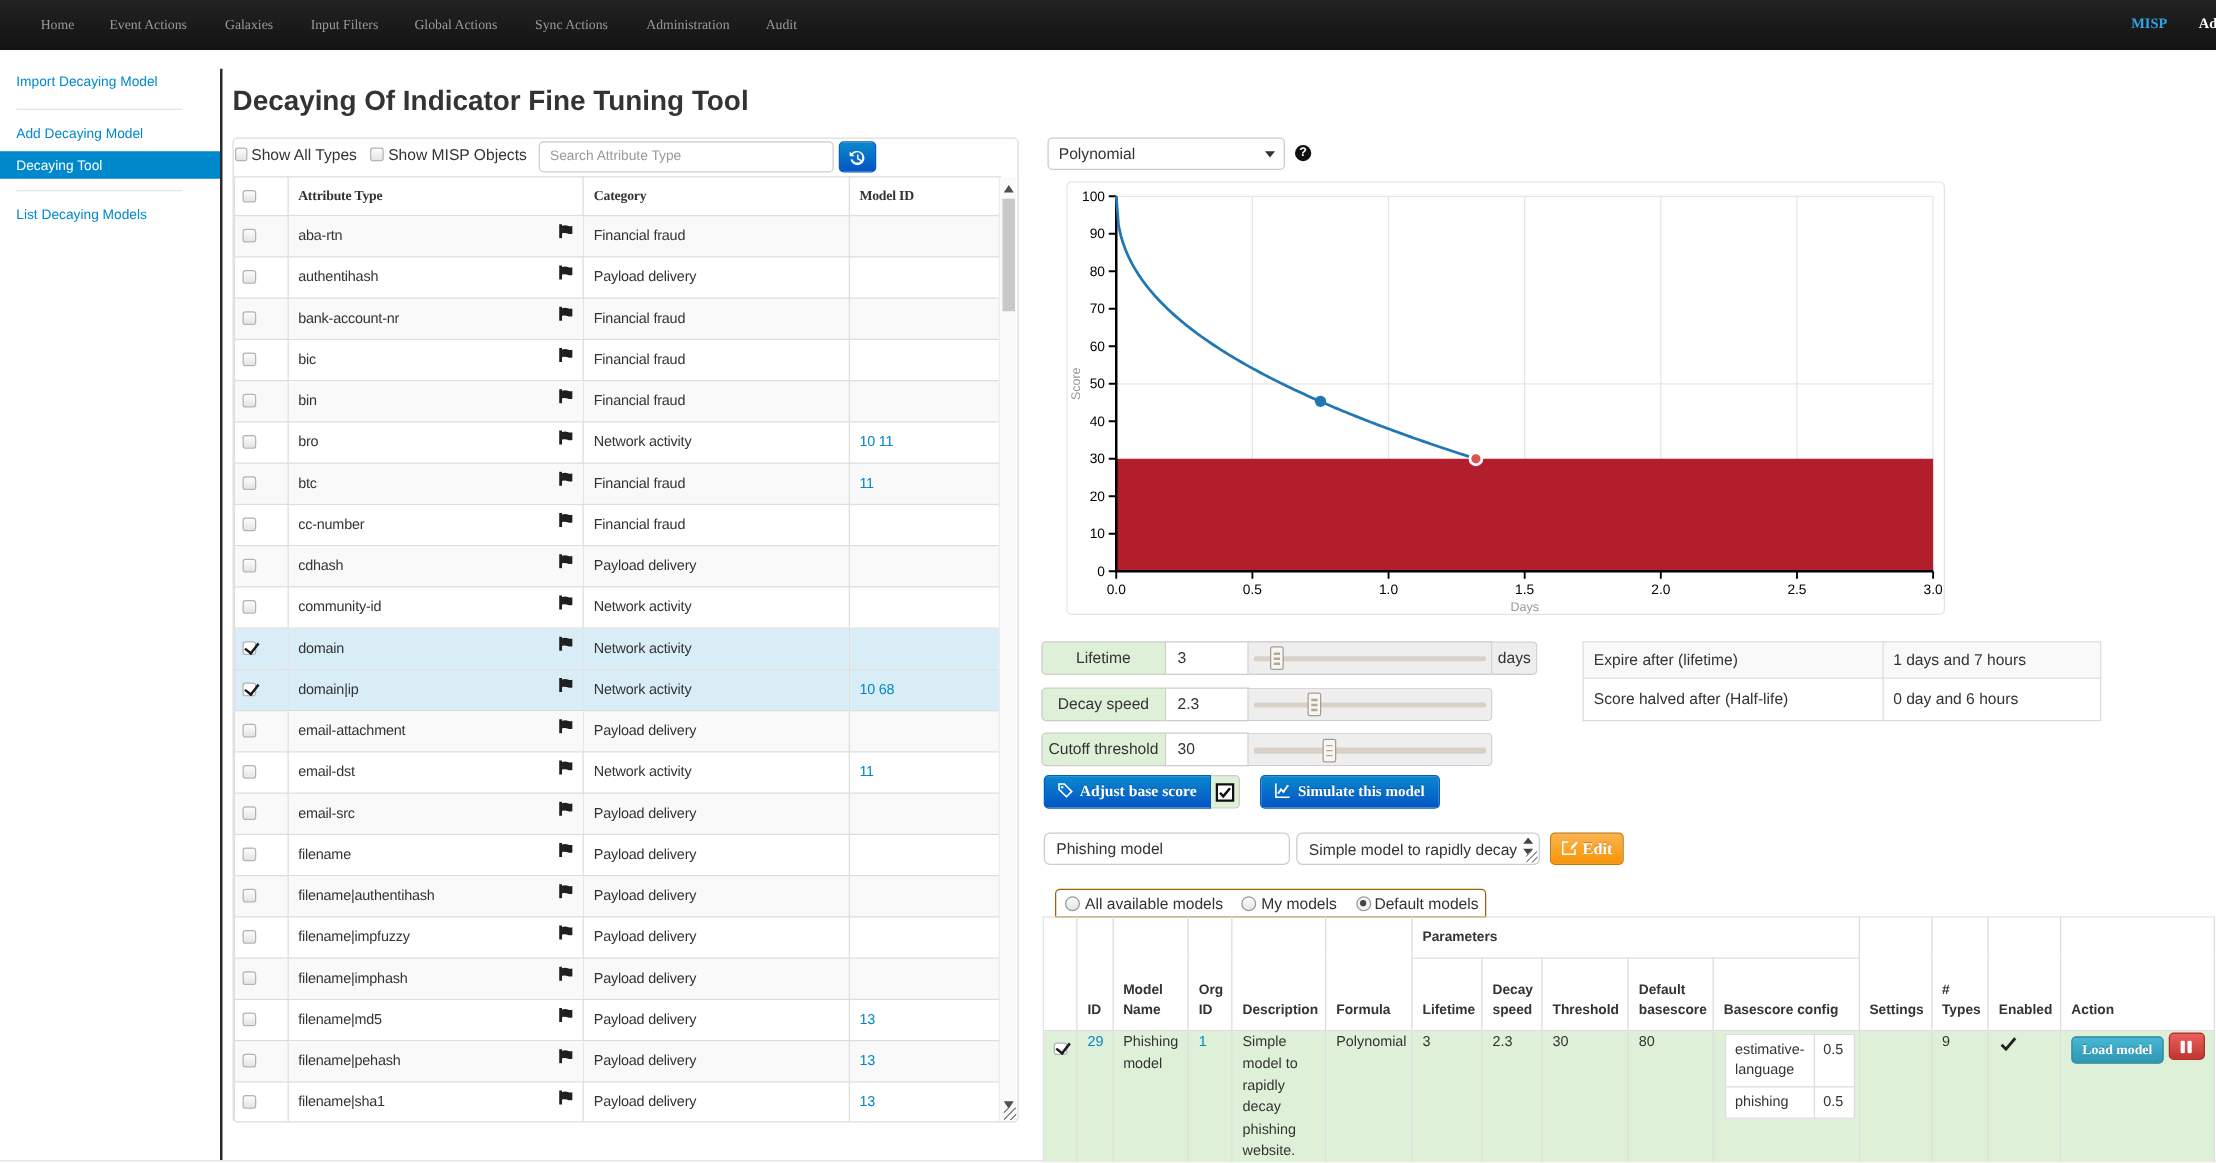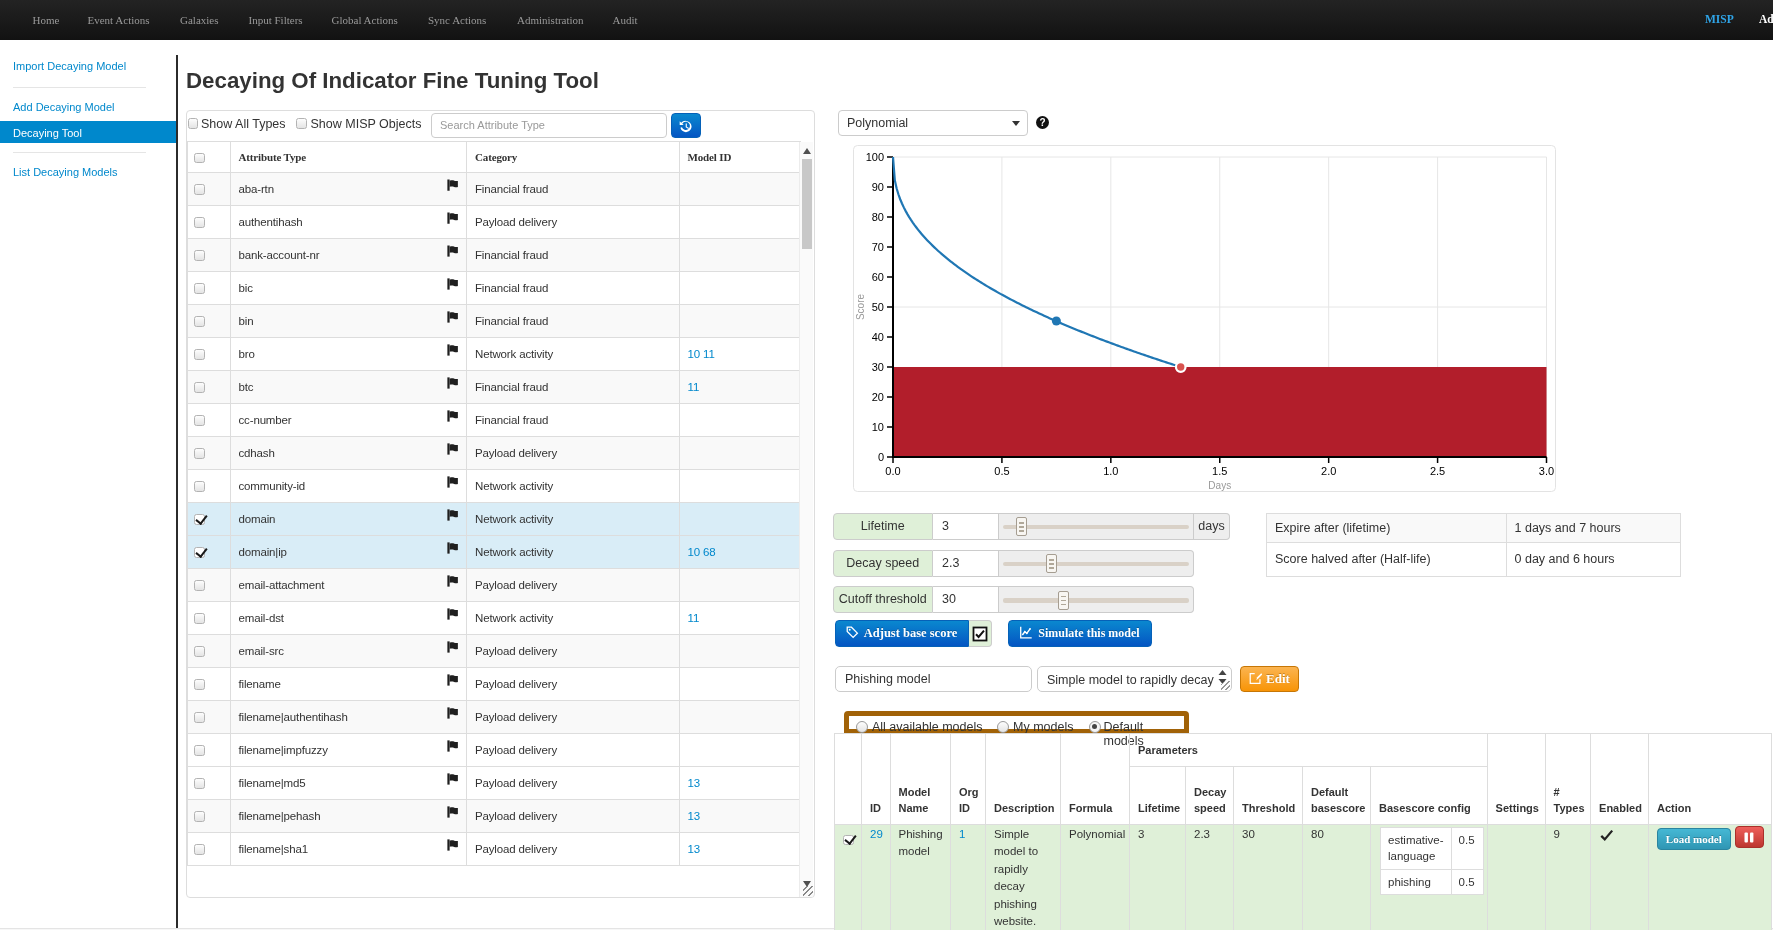--- a/index.html
+++ b/index.html
@@ -107,21 +107,21 @@
 
 #mname { position:absolute; left:835px; top:666px; width:197px; height:26px; border:1px solid #ccc;
   border-radius:5px; line-height:24px; padding-left:9px; font-size:12.5px; background:#fff; }
 #mdesc { position:absolute; left:1037px; top:666px; width:195px; height:26px; border:1px solid #ccc;
   border-radius:5px; line-height:22px; padding:2px 14px 0 9px; font-size:12.5px; overflow:hidden; white-space:nowrap; background:#fff; }
 #mdesc .ud { position:absolute; right:4px; top:2px; }
 #mdesc .grip2 { position:absolute; right:1px; bottom:1px; width:9px; height:9px;
   background:repeating-linear-gradient(135deg, transparent 0 2.2px, #999 2.2px 3.4px); }
 
 
-#radiorow { position:absolute; left:843.5px; top:710.5px; width:345px; height:23.5px; border:5px solid #a16207;
+#radiorow { position:absolute; left:843.5px; top:710.5px; width:345px; height:23.5px; border:1px solid #a16207;
   border-radius:4px 4px 0 0; background:#fff; font-size:12.5px; }
 .radio { display:inline-block; width:12px; height:12px; border-radius:50%; border:1px solid #9a9a9a;
   background:linear-gradient(#fdfdfd,#e4e4e4); position:absolute; }
 .radio.on { background:#f5f5f5; }
 .radio.on:after { content:""; position:absolute; left:2.5px; top:2.5px; width:5px; height:5px; border-radius:50%; background:#444; }
 
 
 #mwrap { position:absolute; left:834px; top:733px; width:938px; height:197px; overflow:hidden; }
 #modeltbl { border-collapse:collapse; table-layout:fixed; width:937px; }
 #modeltbl th, #modeltbl td { border:1px solid #ddd; font-size:11.5px; text-align:left; }
@@ -338,20 +338,29 @@
             <td class="flagcell">filename|authentihash<svg class="flag" width="12.5" height="12" viewBox="0 0 16 16">
                 <path fill="#1f1f1f" d="M1.5 0.5h3v15h-3z"></path>
                 <path fill="#1f1f1f" d="M4.5 2.2c2.5-.8 4.5-.7 6.2 0 1.7.6 3.3.8 4.8.3v8.2c-1.8.6-3.5.4-5.1-.2-1.6-.7-3.7-.8-5.9-.1z"></path>
               </svg></td>
             <td>Payload delivery</td>
             <td></td>
           </tr>
           <tr class="">
             <td style="padding-left:6px;"><span class="cb"></span></td>
             <td class="flagcell">filename|impfuzzy<svg class="flag" width="12.5" height="12" viewBox="0 0 16 16">
+                <path fill="#1f1f1f" d="M1.5 0.5h3v15h-3z"></path>
+                <path fill="#1f1f1f" d="M4.5 2.2c2.5-.8 4.5-.7 6.2 0 1.7.6 3.3.8 4.8.3v8.2c-1.8.6-3.5.4-5.1-.2-1.6-.7-3.7-.8-5.9-.1z"></path>
+              </svg></td>
+            <td>Payload delivery</td>
+            <td></td>
+          </tr>
+          <tr class="odd">
+            <td style="padding-left:6px;"><span class="cb"></span></td>
+            <td class="flagcell">filename|imphash<svg class="flag" width="12.5" height="12" viewBox="0 0 16 16">
                 <path fill="#1f1f1f" d="M1.5 0.5h3v15h-3z"></path>
                 <path fill="#1f1f1f" d="M4.5 2.2c2.5-.8 4.5-.7 6.2 0 1.7.6 3.3.8 4.8.3v8.2c-1.8.6-3.5.4-5.1-.2-1.6-.7-3.7-.8-5.9-.1z"></path>
               </svg></td>
             <td>Payload delivery</td>
             <td></td>
           </tr>
           <tr class="">
             <td style="padding-left:6px;"><span class="cb"></span></td>
             <td class="flagcell">filename|md5<svg class="flag" width="12.5" height="12" viewBox="0 0 16 16">
                 <path fill="#1f1f1f" d="M1.5 0.5h3v15h-3z"></path>

